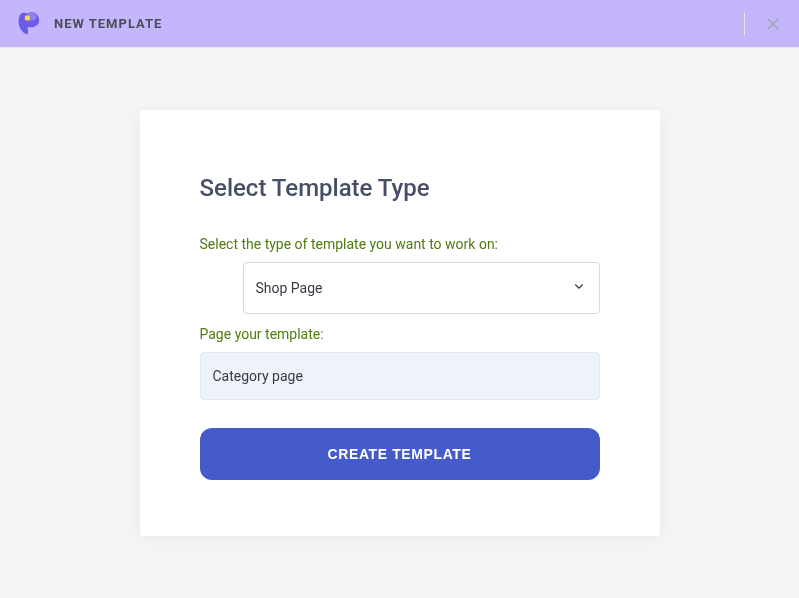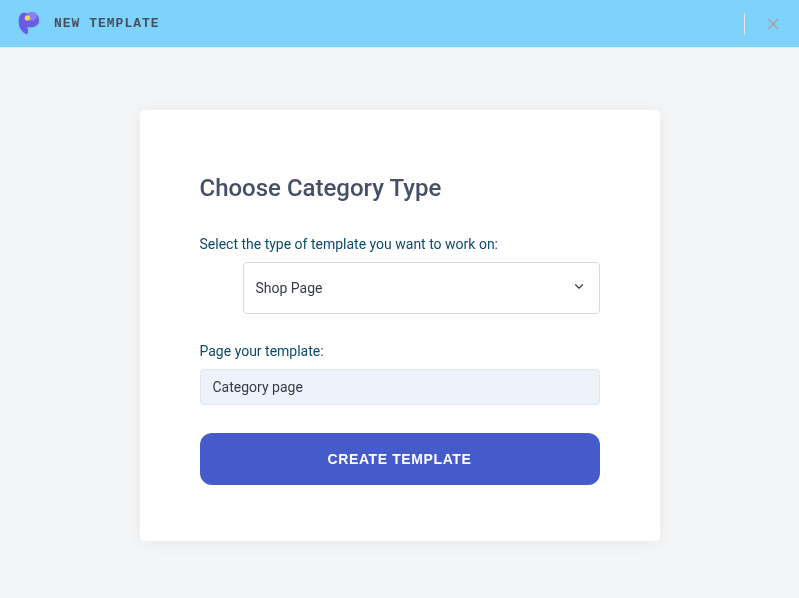--- a/index.html
+++ b/index.html
@@ -8,28 +8,27 @@
       padding: 0;
     }
     body {
       font-family: -apple-system, BlinkMacSystemFont, "Segoe UI", Roboto, Helvetica, Arial, sans-serif;
       background: #f4f5f7;
       width: 799px;
       height: 598px;
       overflow: hidden;
     }
     .topbar {
-      background: #7dd3fc;
+      background: #c4b5fd;
       height: 48px;
       display: flex;
       align-items: center;
       padding: 8px 16px;
       border-bottom: 1px solid #e4e6e9;
       position: relative;
-      font-family: Liberation Mono, monospace;
     }
     .logo {
       width: 28px;
       height: 28px;
       margin-right: 10px;
       flex-shrink: 0;
     }
     .topbar-title {
       font-size: 13px;
       font-weight: 700;
@@ -74,26 +73,26 @@
       padding: 64px 60px 56px 60px;
     }
     .card-title {
       font-size: 24px;
       font-weight: 500;
       color: #455066;
       margin-bottom: 34px;
     }
     .field-label {
       font-size: 14px;
-      color: #0c4a6e;
+      color: #4d7c0f;
       margin-bottom: 10px;
     }
     .select-wrap {
       position: relative;
-      margin-bottom: 29px;
+      margin-bottom: 12px;
       padding-left: 43px;
     }
     .select-box {
       width: 100%;
       height: 52px;
       border: 1px solid #d6d9de;
       border-radius: 4px;
       background: #ffffff;
       padding: 0 40px 0 12px;
       font-size: 14px;
@@ -105,21 +104,21 @@
     .chevron {
       position: absolute;
       right: 14px;
       top: 50%;
       transform: translateY(-50%);
       color: #373c44;
       pointer-events: none;
     }
     .text-input {
       width: 100%;
-      height: 36px;
+      height: 48px;
       border: 1px solid #dfe7f5;
       border-radius: 4px;
       background: #eef3fb;
       padding: 0 12px;
       font-size: 14px;
       color: #373c44;
       outline: none;
       margin-bottom: 28px;
       font-family: inherit;
     }
@@ -155,21 +154,21 @@
       <svg viewBox="0 0 24 24" width="16" height="16" stroke="currentColor" stroke-width="2.5" fill="none" stroke-linecap="round">
         <line x1="5" y1="5" x2="19" y2="19"></line>
         <line x1="19" y1="5" x2="5" y2="19"></line>
       </svg>
     </div>
   </div>
 </div>
 
 <div class="stage">
   <div class="card">
-    <h1 class="card-title">Choose Category Type</h1>
+    <h1 class="card-title">Select Template Type</h1>
 
     <div class="field-label">Select the type of template you want to work on:</div>
     <div class="select-wrap">
       <div class="select-box">
         <span>Shop Page</span>
       </div>
       <span class="chevron">
         <svg viewBox="0 0 24 24" width="14" height="14" stroke="currentColor" stroke-width="2" fill="none" stroke-linecap="round" stroke-linejoin="round">
           <polyline points="6 9 12 15 18 9"></polyline>
         </svg>

